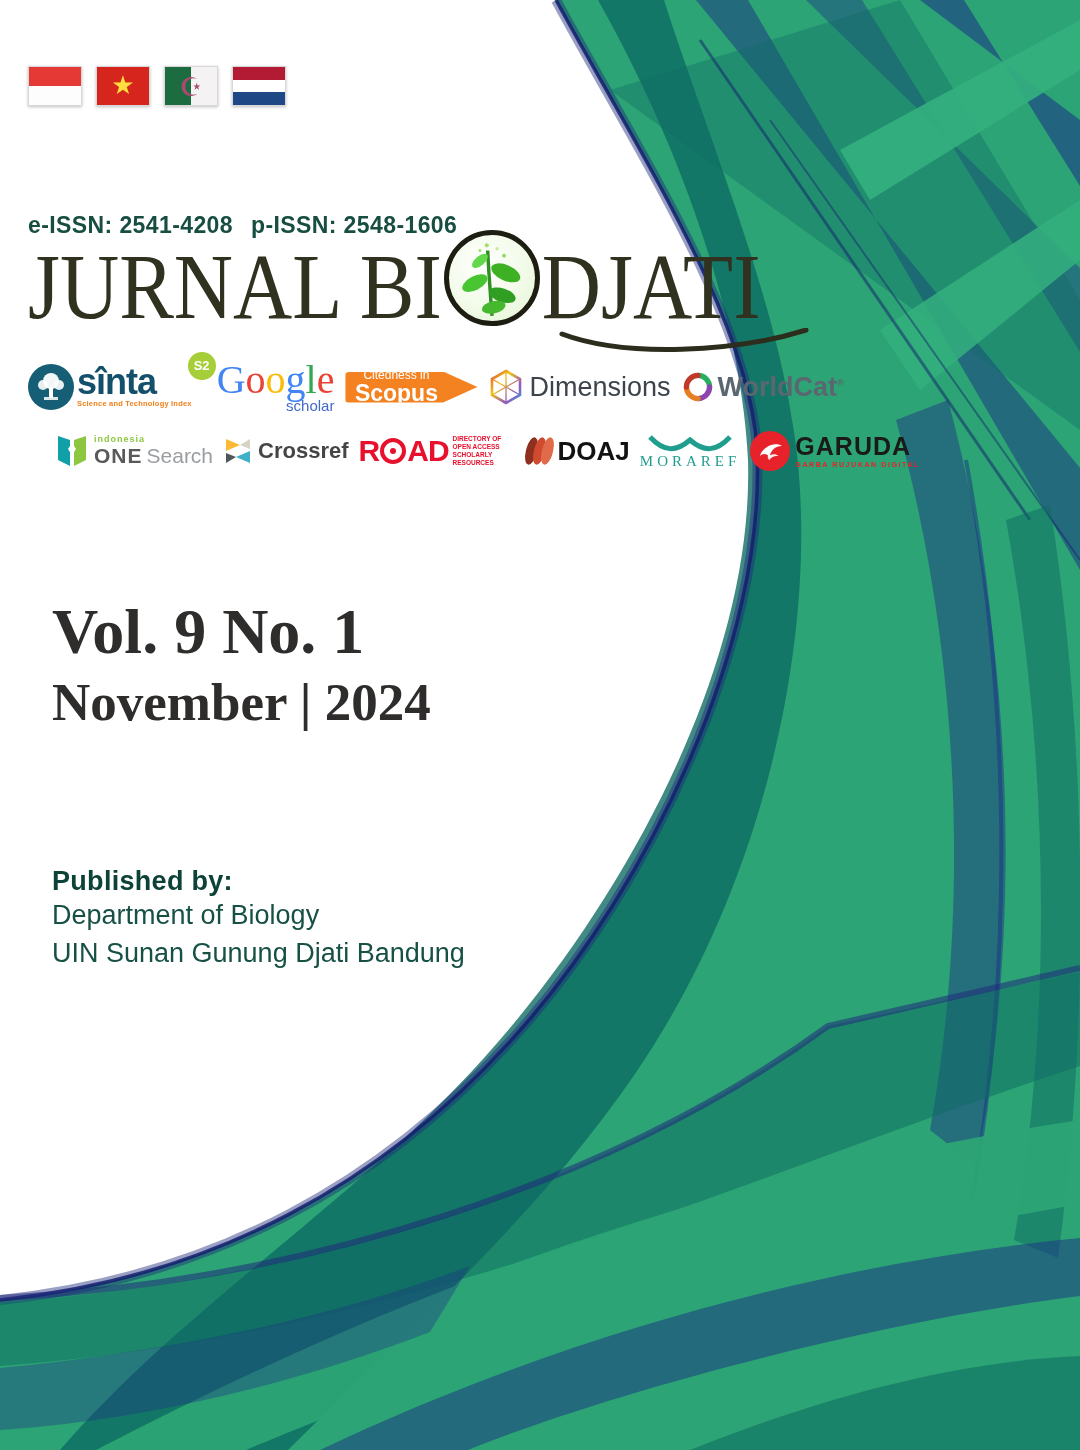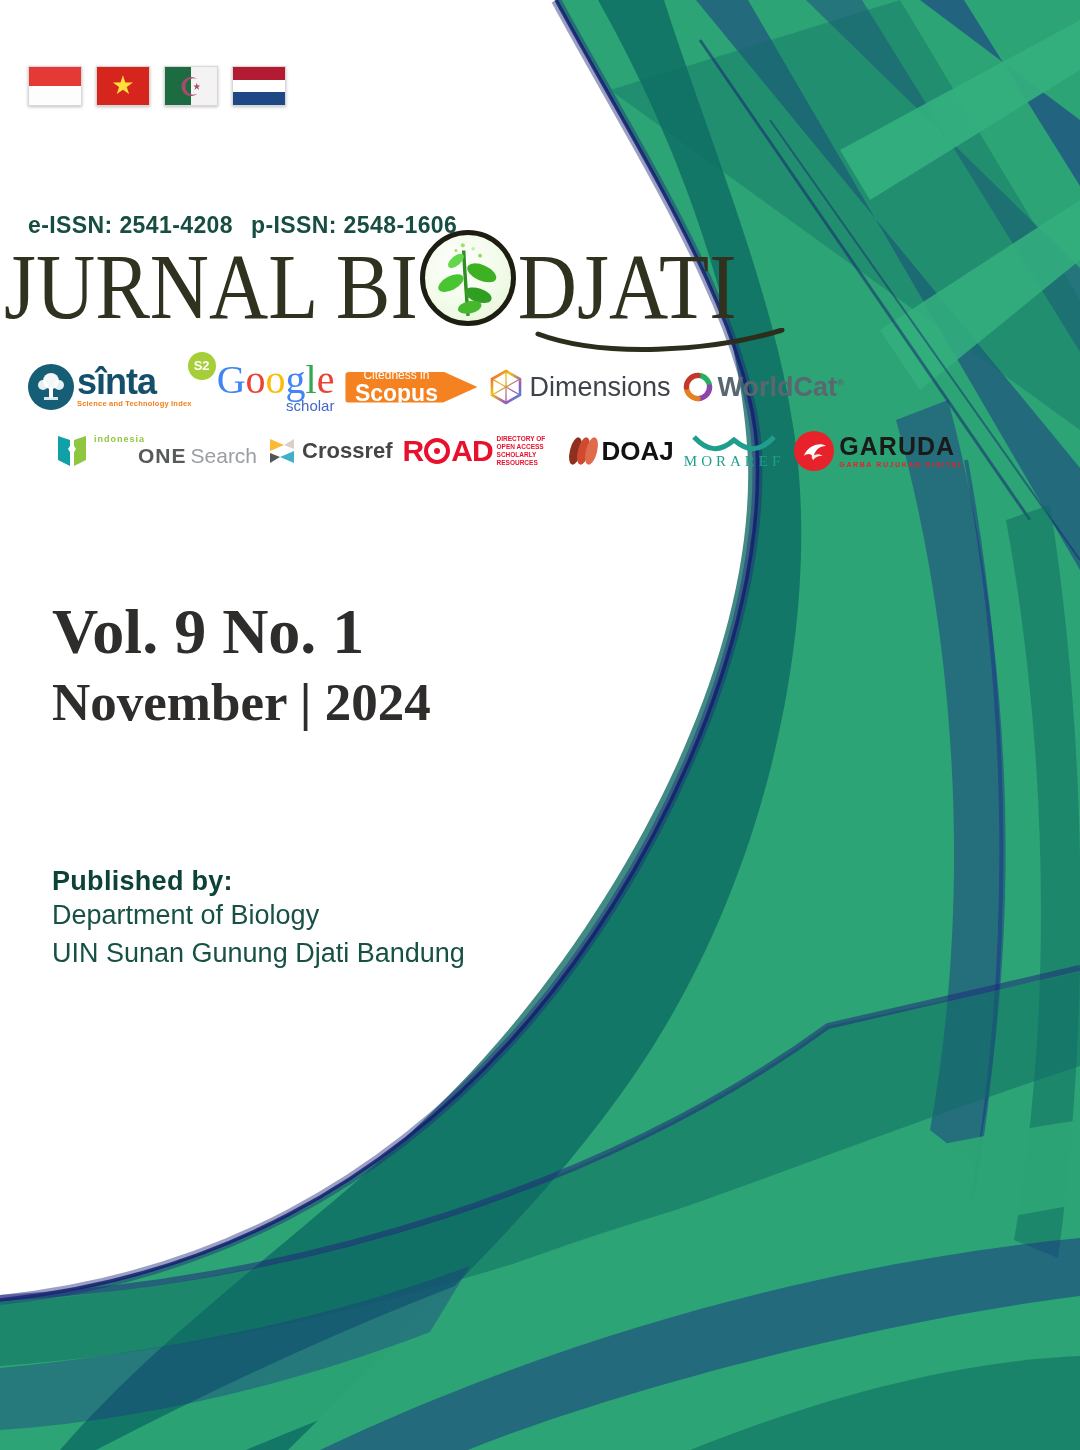--- a/index.html
+++ b/index.html
@@ -26,21 +26,21 @@
   .flag-nl{flex-direction:column;}
   .flag-nl .t{flex:1;background:#b31b34;}
   .flag-nl .m{flex:1;background:#ffffff;}
   .flag-nl .b{flex:1;background:#1e4785;}
 
   
   .issn{position:absolute;left:28px;top:212px;font-size:23px;font-weight:700;
         color:#174e41;letter-spacing:.4px;display:flex;gap:18px;}
 
   
-  .title{position:absolute;left:4px;top:236px;display:flex;align-items:flex-start;
+  .title{position:absolute;left:28px;top:236px;display:flex;align-items:flex-start;
          white-space:nowrap;}
   .title-text{font-family:"Liberation Serif",serif;font-size:82px;line-height:1;
          color:#30321f;letter-spacing:0px;transform:scaleY(1.14);transform-origin:left top;
          padding-top:4px;}
   .plant-circle{width:96px;height:96px;border:5px solid #1d1d12;border-radius:50%;
          box-sizing:border-box;margin:-6px 2px 0 2px;flex:0 0 auto;overflow:hidden;
          background:radial-gradient(circle at 40% 35%,#ffffff 0%,#f2fbe9 55%,#e2f3d2 100%);}
   .plant-circle svg{width:100%;height:100%;display:block;}
   .swoosh{position:absolute;left:528px;top:92px;width:256px;height:30px;}
 
@@ -77,21 +77,21 @@
   .dimensions .dlabel{font-size:27px;color:#3d434a;margin-left:5px;font-weight:400;}
 
   
   .worldcat .wlabel{font-size:27px;color:#5b6770;font-weight:600;margin-left:4px;}
   .worldcat sup{font-size:9px;color:#5b6770;}
 
   
   .onesearch .os-text{margin-left:5px;display:flex;flex-direction:column;}
   .os-country{font-size:9px;color:#8dc63f;letter-spacing:1px;font-weight:700;}
   .os-row{display:flex;align-items:baseline;gap:4px;}
-  .os-bold{font-size:21px;font-weight:800;color:#58595b;letter-spacing:1px;margin-left:44px;}
+  .os-bold{font-size:21px;font-weight:800;color:#58595b;letter-spacing:1px;}
   .os-light{font-size:21px;font-weight:300;color:#9a9da1;}
 
   
   .crossref .crlabel{font-size:22px;font-weight:700;color:#454545;margin-left:5px;}
 
   
   .road{align-items:center;}
   .road-word{display:flex;align-items:center;color:#e8112d;font-weight:800;font-size:30px;letter-spacing:-1px;}
   .road-lock{width:18px;height:18px;border:4px solid #e8112d;border-radius:50%;margin:0 1px;
         display:flex;align-items:center;justify-content:center;}

